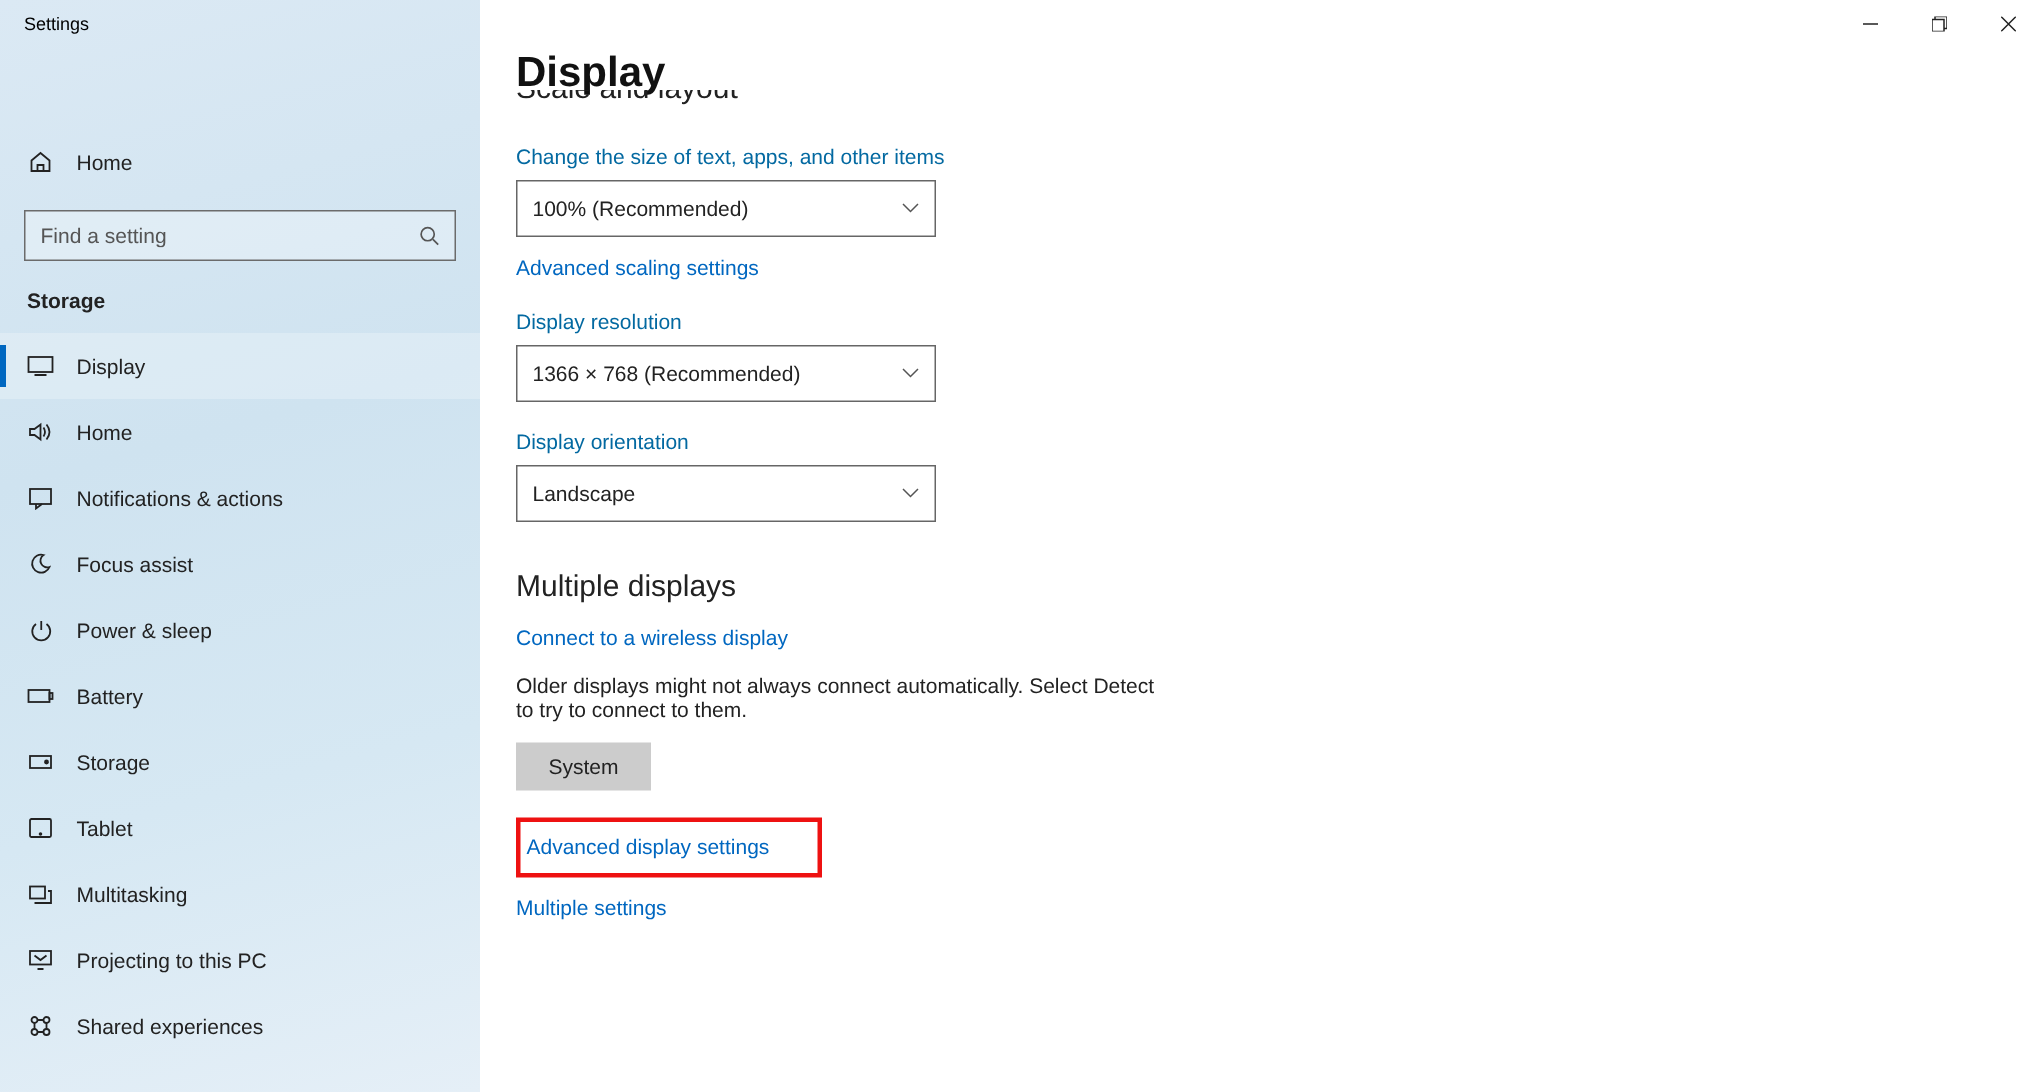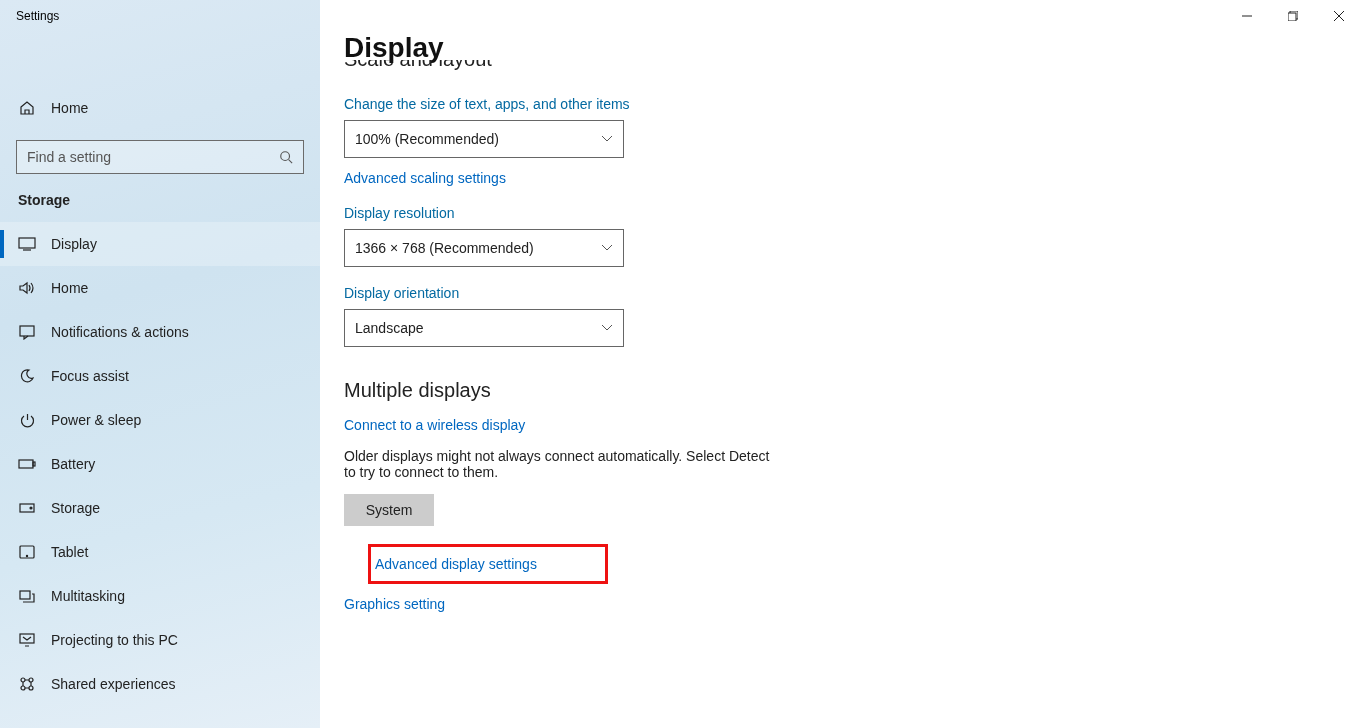--- a/index.html
+++ b/index.html
@@ -57,21 +57,21 @@
     display: flex; align-items: center; justify-content: space-between;
     padding: 18px 10px; font-size: 14px; color: #222;
   }
   .link { color: #0067c0; font-size: 14px; margin-top: 12px; display: inline-block; cursor: default; }
   .section-heading { font-size: 20px; font-weight: 400; color: #222; margin-top: 32px; margin-bottom: 14px; }
   .body-text { font-size: 14px; color: #222; max-width: 440px; margin-top: 14px; }
   .btn-detect {
     margin-top: 14px; width: 90px; height: 32px; background: #ccc; border: 0;
     font-size: 14px; color: #222;
   }
-  .highlight-box { border: 3px solid #e11; display: inline-block; padding: 8px 68px 8px 4px; margin-top: 18px; margin-left: 24px; }
+  .highlight-box { border: 3px solid #e11; display: inline-block; padding: 8px 32px 8px 4px; margin-top: 18px; }
   .highlight-box .link { margin-top: 0; }
   svg { display: block; }
 </style>
 </head>
 <body>
 
 <div class="window">
   <div class="sidebar">
     <div class="left-title titlebar" style="position:static;width:auto;justify-content:flex-start;">
       <span style="font-size:12px;padding:9px 16px;">Settings</span>
@@ -258,16 +258,16 @@
 
       <h2 class="section-heading">Multiple displays</h2>
       <a class="link" style="margin-top:0">Connect to a wireless display</a>
       <p class="body-text">Older displays might not always connect automatically. Select Detect to try to connect to them.</p>
       <button class="btn-detect">System</button>
 
       <div><span class="highlight-box">
         <a class="link">Advanced display settings</a>
       </span></div>
 
-      <div><a class="link">Graphics setting</a></div>
+      <div><a class="link">Multiple settings</a></div>
     </div>
   </div>
 </div>
 
 </body></html>

